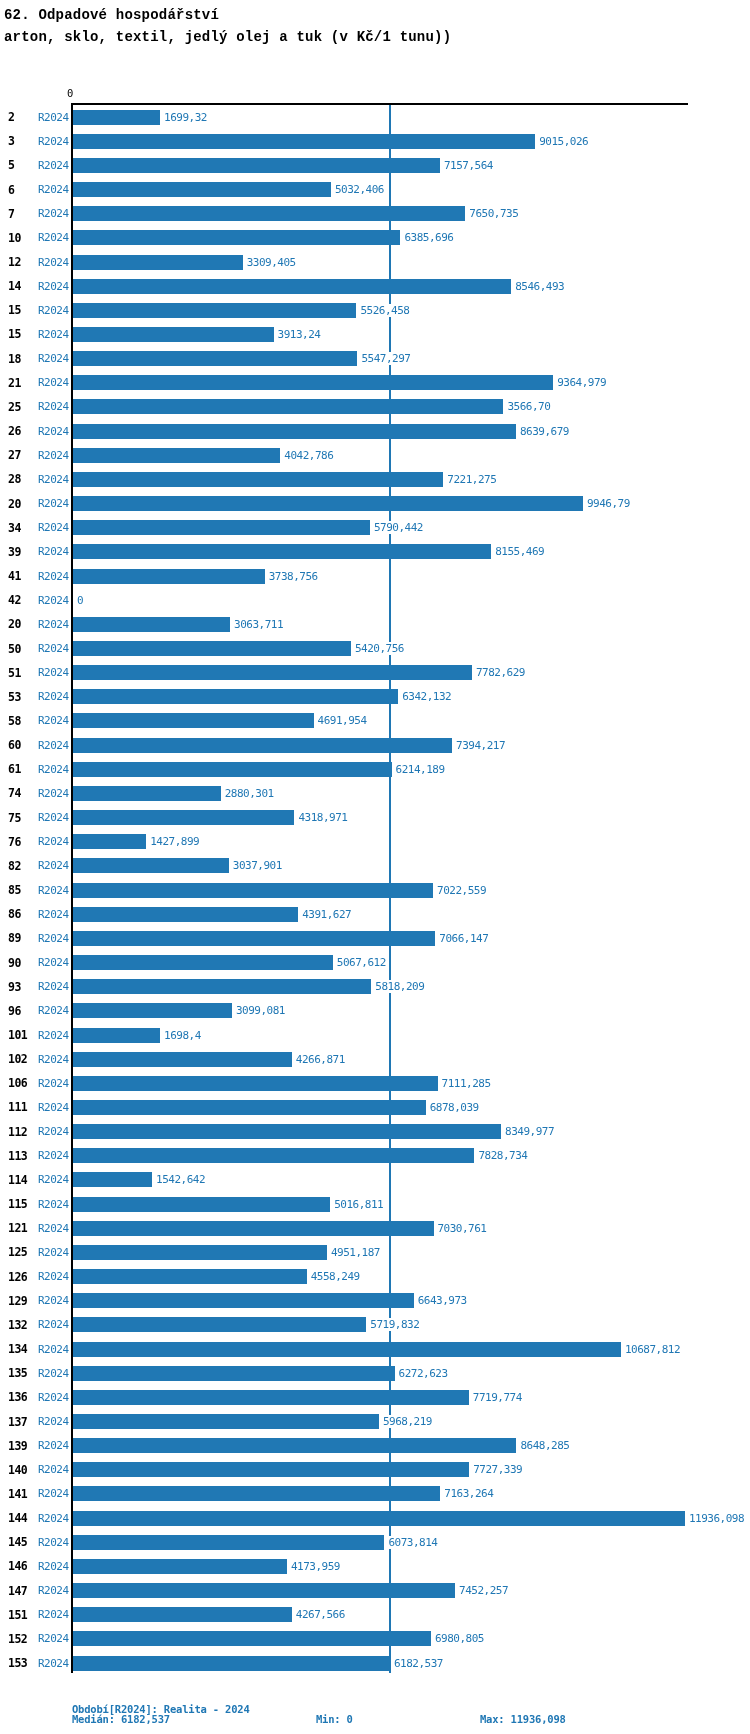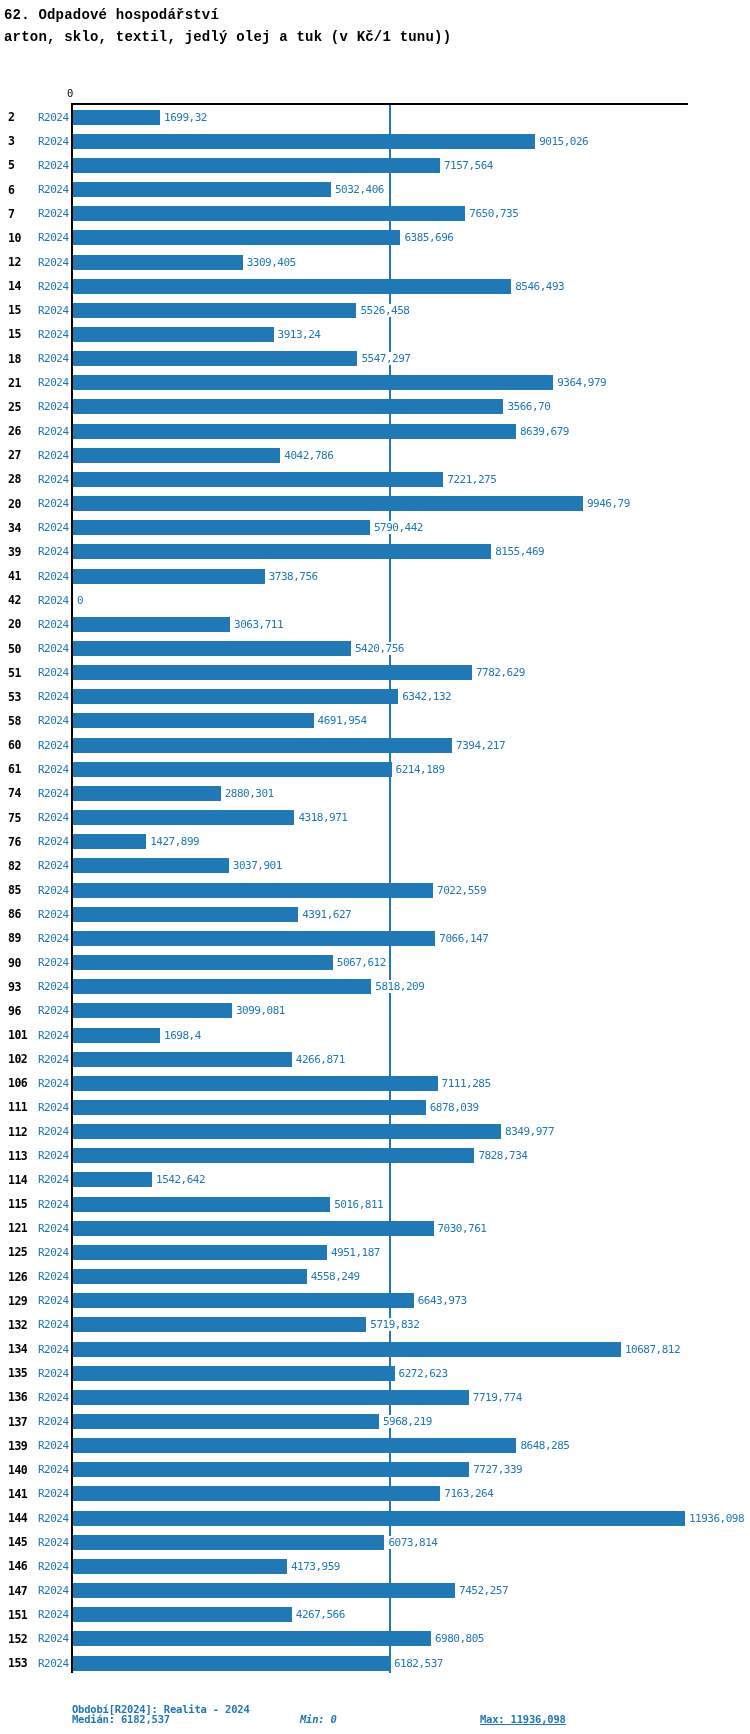--- a/index.html
+++ b/index.html
@@ -22,22 +22,22 @@
   .crow{display:flex;align-items:center;height:24.16px;}
   .cat{width:34px;padding-left:8px;box-sizing:border-box;font-weight:bold;font-size:11.5px;letter-spacing:-0.5px;}
   .ser{width:39px;padding-left:4px;box-sizing:border-box;color:#1f77b4;font-size:11px;letter-spacing:-0.5px;}
   .barwrap{display:flex;align-items:center;flex:1;height:100%;}
   .bar{height:15px;background:#2078b4;position:relative;z-index:1;}
   .val{margin-left:4px;font-size:11px;color:#1f77b4;white-space:nowrap;position:relative;z-index:1;background:#fff;letter-spacing:-0.5px;}
 
   .footer{position:absolute;left:0;top:1687px;width:750px;color:#1f77b4;font-size:10.5px;font-weight:bold;letter-spacing:-0.2px;}
   .f-period{position:absolute;left:72px;top:16px;}
   .f-median{position:absolute;left:72px;top:26px;}
-  .f-min{position:absolute;left:300px;top:26px;font-style:italic;}
-  .f-max{position:absolute;left:480px;top:26px;text-decoration:underline;}
+  .f-min{position:absolute;left:316px;top:26px;}
+  .f-max{position:absolute;left:480px;top:26px;}
 </style>
 </head>
 <body>
 
 <div class="header">
   <div class="t1">62. Odpadové hospodářství</div>
   <div class="t1">arton, sklo, textil, jedlý olej a tuk (v Kč/1 tunu))</div>
 </div>
 
 <div class="chart">

